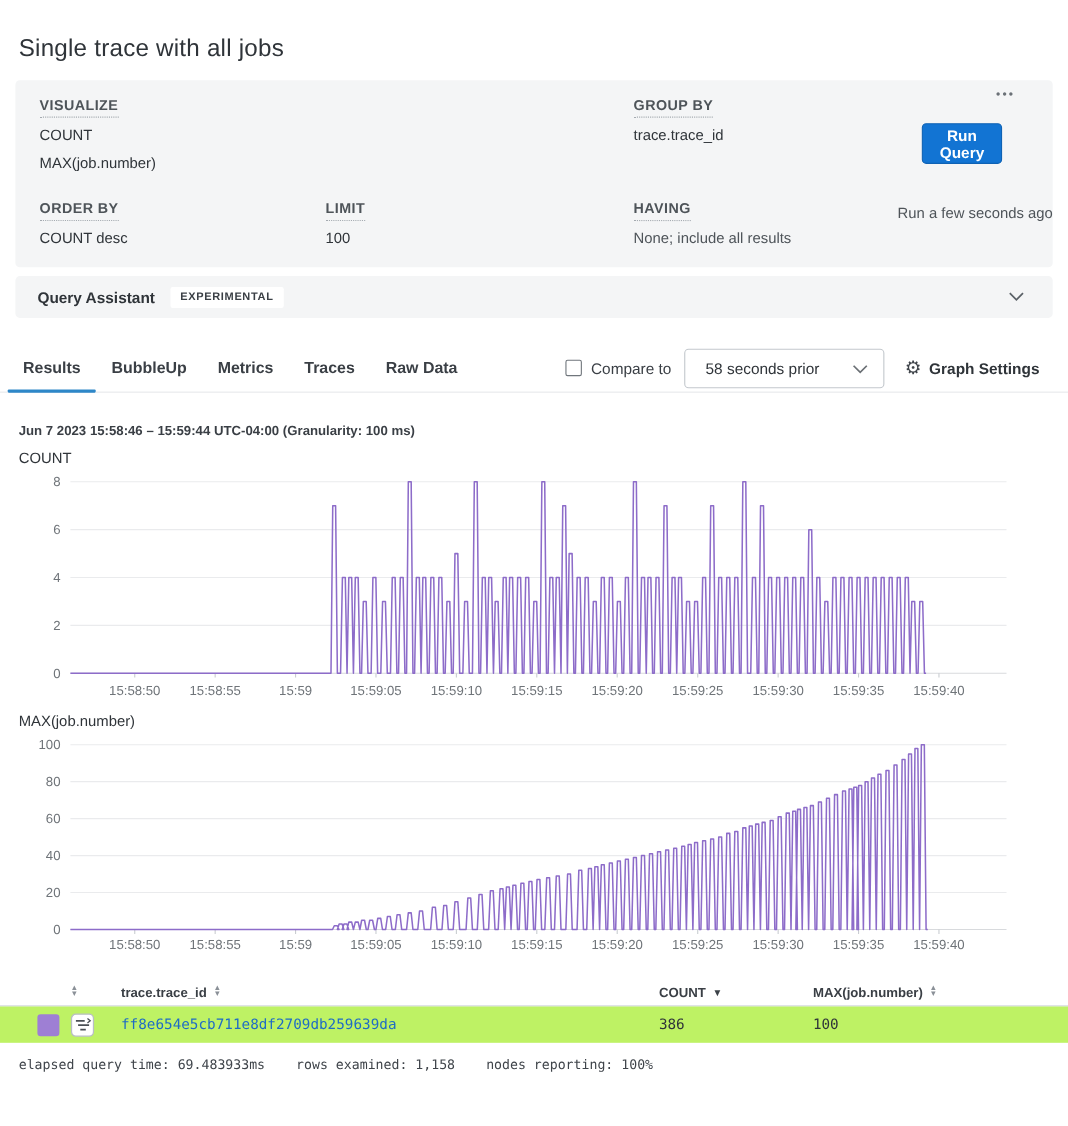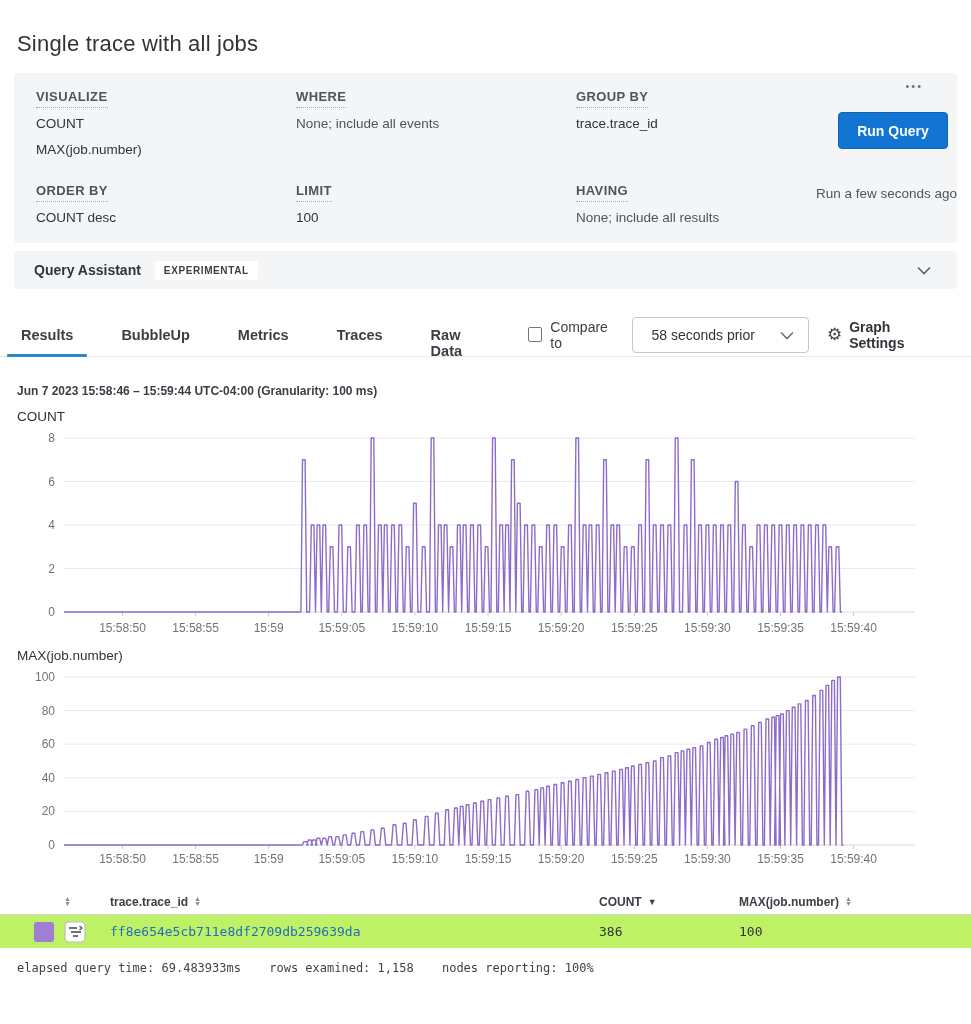--- a/index.html
+++ b/index.html
@@ -35,21 +35,21 @@
   }
   .q-value { font-size: 13.5px; color: #2f3439; margin-top: 9px; line-height: 1.0; }
   .q-value + .q-value { margin-top: 12px; }
   .overflow-dots {
     position: absolute; top: 2px; right: 34px;
     font-size: 17px; color: #6b7177; letter-spacing: 2px;
     cursor: pointer; line-height: 1;
   }
   .run-button {
     position: absolute; left: 824px; top: 39px;
-    width: 110px; height: 37px;
+    width: 73px; height: 37px;
     background: #1274d3; color: #fff;
     border: 1px solid #0f62b4; border-radius: 4px;
     font-family: "Liberation Sans", sans-serif;
     font-size: 14px; font-weight: bold;
     cursor: pointer;
   }
   .run-ago {
     position: absolute; left: 800px; top: 85px; width: 145px;
     text-align: center; font-size: 13.5px; color: #4e5459; line-height: 1.25; margin-top: 28px;
   }
@@ -73,21 +73,20 @@
   }
   .assistant-chevron { margin-left: auto; margin-right: 6px; }
 
   
   .tabs-row {
     margin-top: 30px;
     height: 38px;
     border-bottom: 1px solid #e7e9eb;
     display: flex; align-items: stretch;
     padding-left: 7px;
-    gap: 20px;
   }
   .tab {
     padding: 8px 14px 0 14px;
     font-size: 14.5px; font-weight: 600; color: #3a3f45;
     cursor: pointer; position: relative;
   }
   .tab.active::after {
     content: ""; position: absolute; left: 0; right: 0; bottom: -1px;
     height: 3px; background: #2e87c8; border-radius: 1px;
   }
@@ -158,24 +157,20 @@
 
 <div class="page-header">
   <div class="page-title">Single trace with all jobs</div>
 </div>
 
 <div class="query-panel">
   <div class="qcol" style="left:22px; top:14px;">
     <span class="q-label">VISUALIZE</span>
     <div class="q-value">COUNT</div>
     <div class="q-value">MAX(job.number)</div>
-  </div>
-  <div class="qcol" style="left:282px; top:14px;">
-    <span class="q-label">WHERE</span>
-    <div class="q-value" style="color:#4e5459;">None; include all events</div>
   </div>
   <div class="qcol" style="left:562px; top:14px;">
     <span class="q-label">GROUP BY</span>
     <div class="q-value">trace.trace_id</div>
   </div>
   <div class="qcol" style="left:22px; top:108px;">
     <span class="q-label">ORDER BY</span>
     <div class="q-value">COUNT desc</div>
   </div>
   <div class="qcol" style="left:282px; top:108px;">

